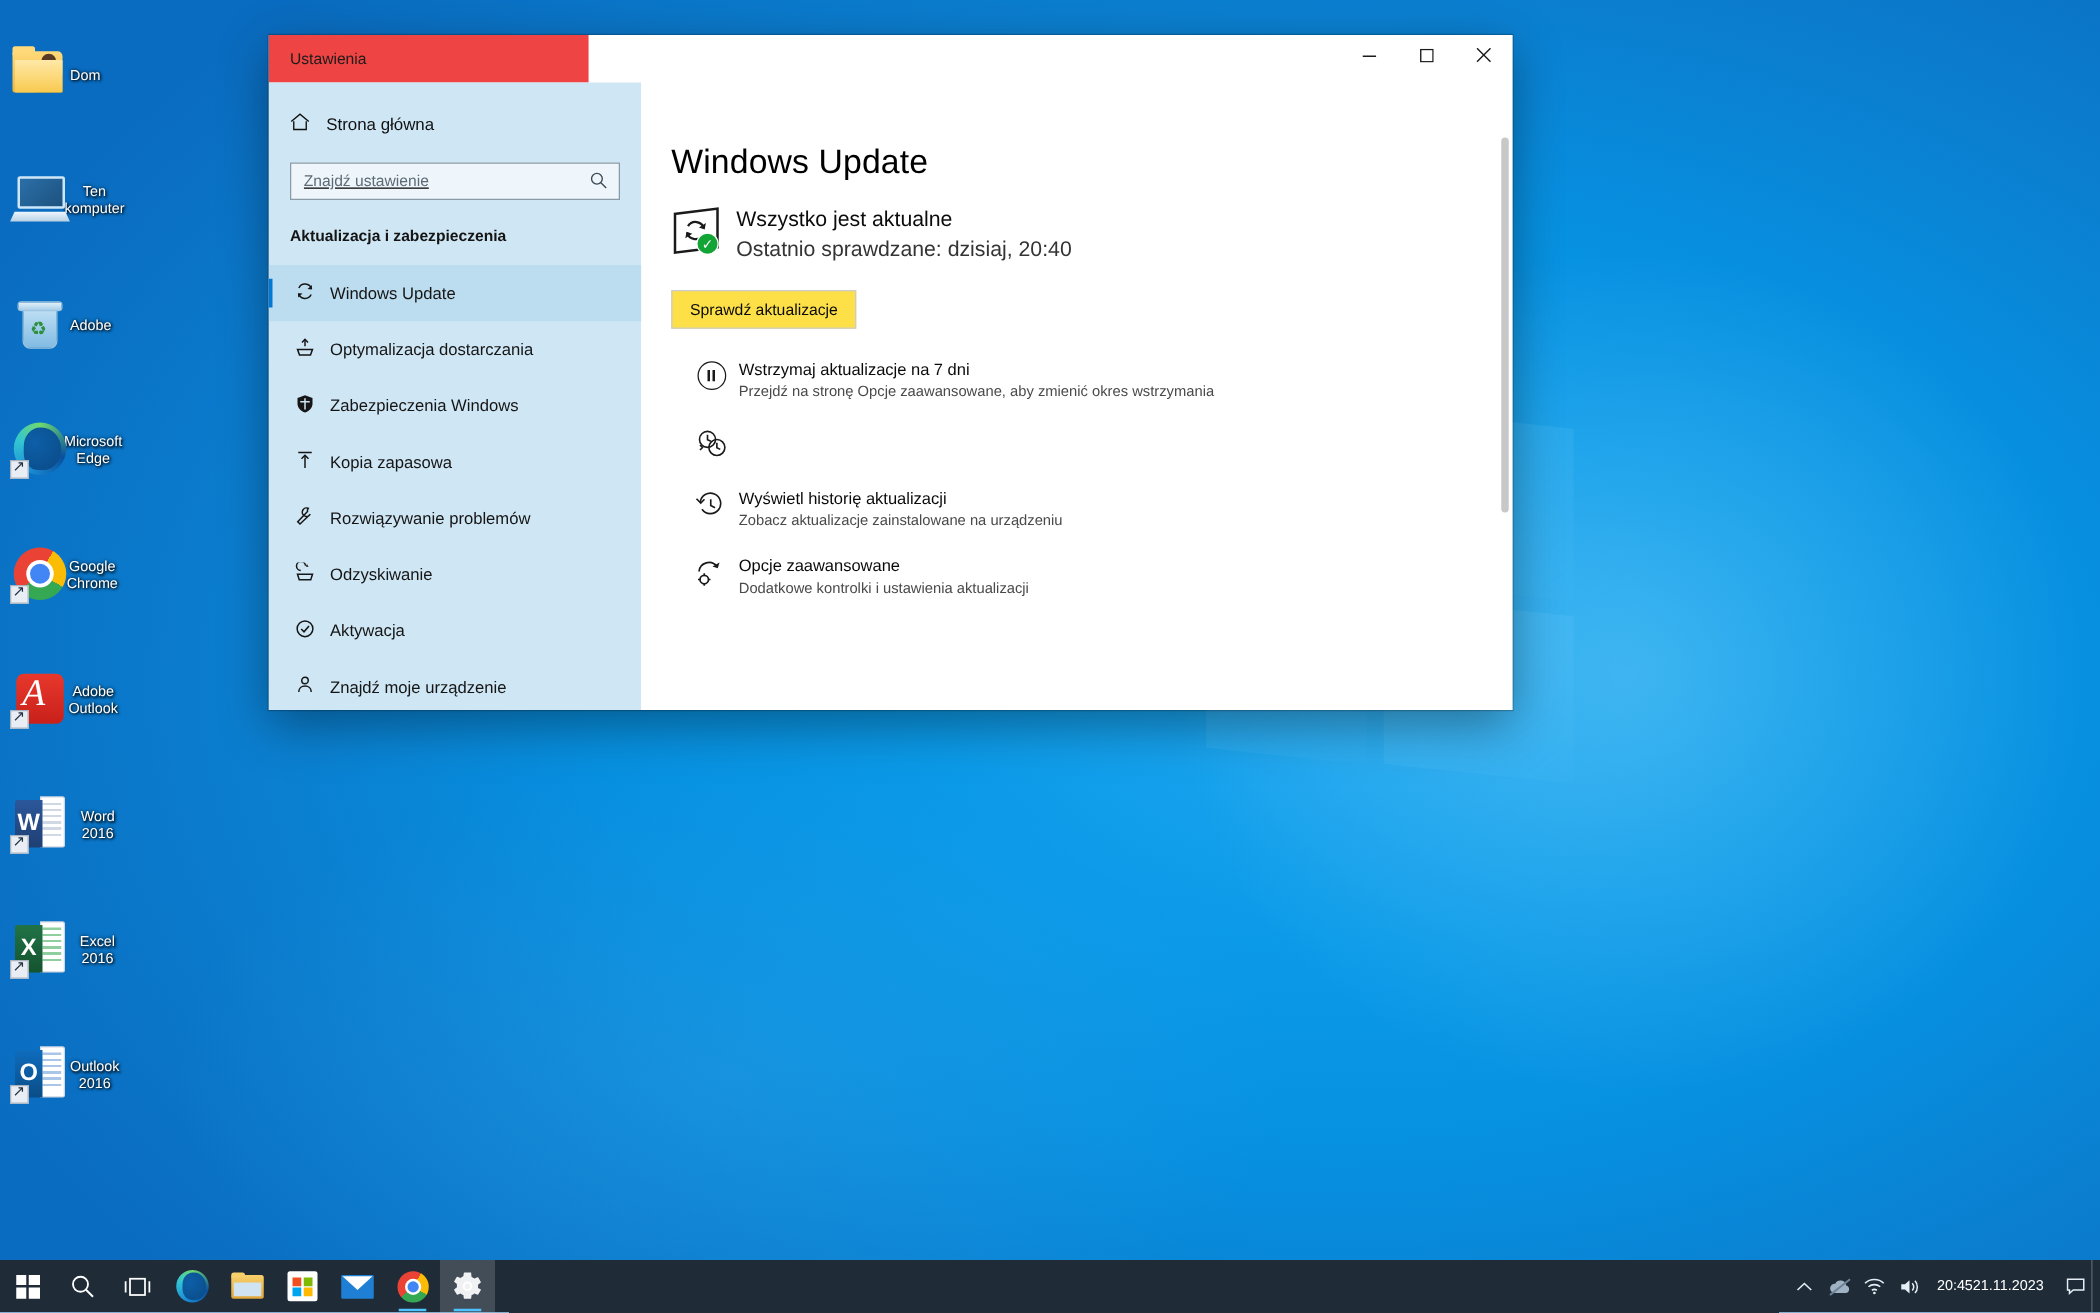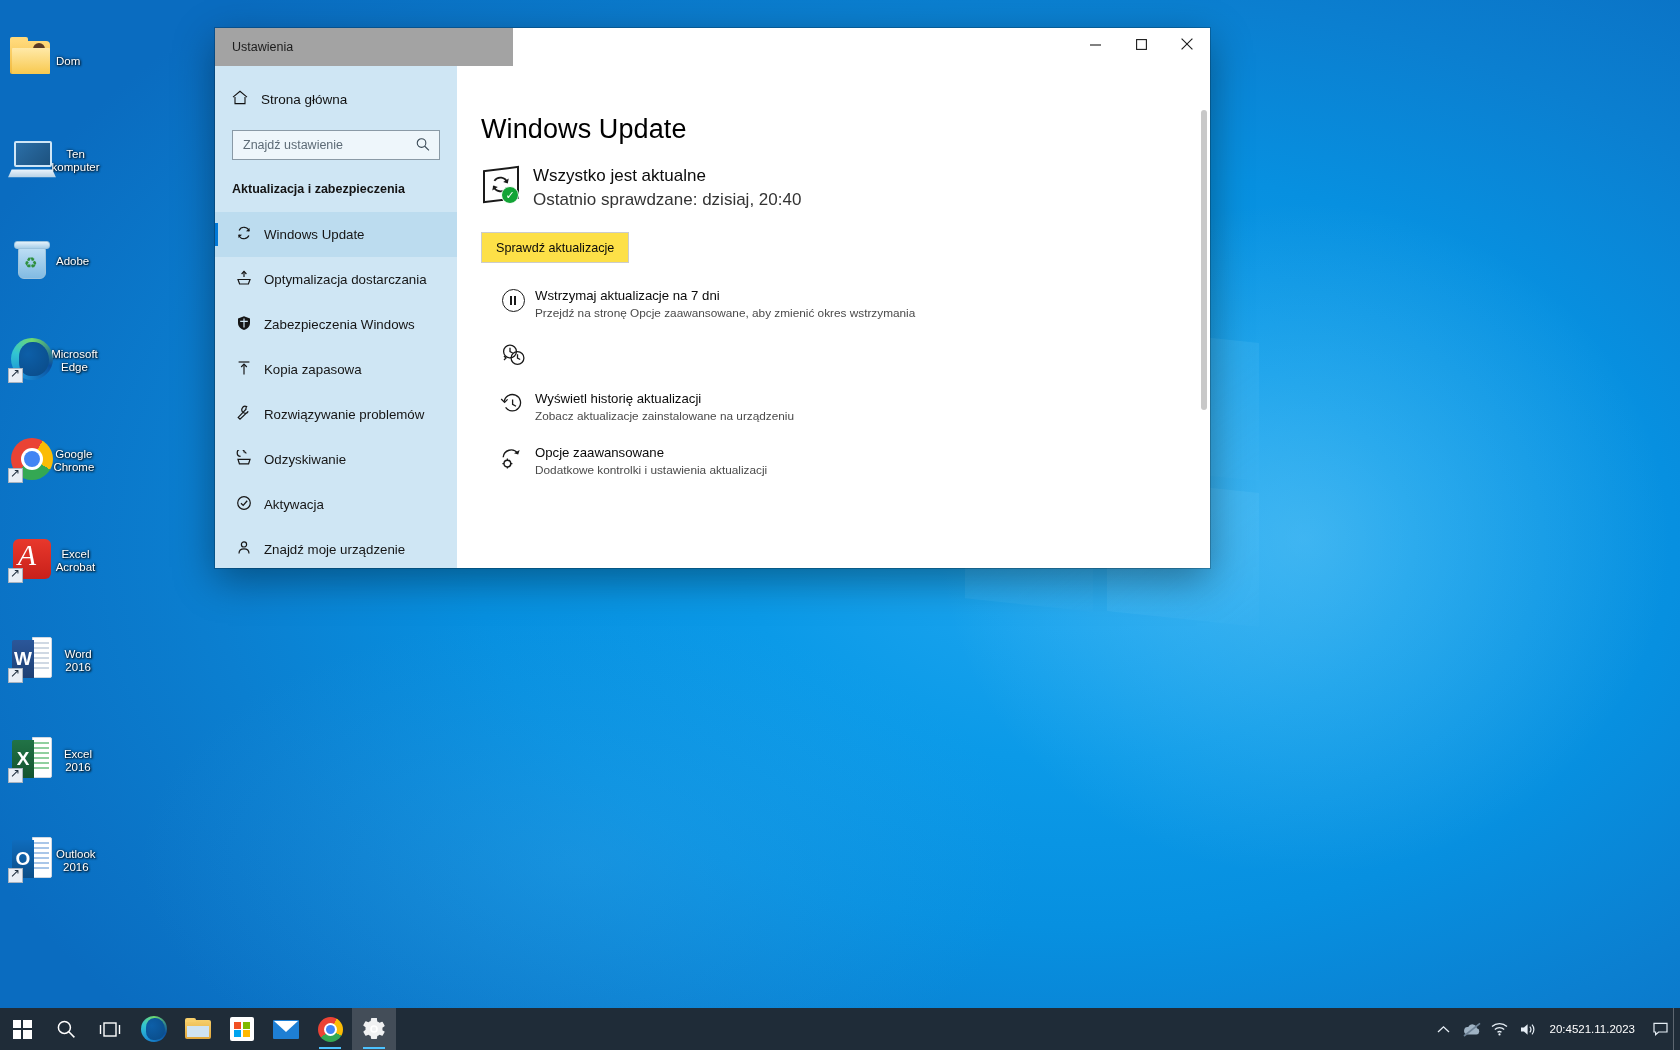--- a/index.html
+++ b/index.html
@@ -74,37 +74,37 @@
   .off-lines{position:absolute;left:26px;top:7px;width:15px;height:30px;
     background:repeating-linear-gradient(180deg,#cfd8e3 0 2px,transparent 2px 5px);}
 
   
   #win {
     position:absolute; left:215px; top:28px; width:995px; height:540px;
     background:#fff; box-shadow:0 12px 38px rgba(0,0,0,.38), 0 0 0 1px rgba(0,0,0,.20);
     display:flex; flex-direction:column; overflow:hidden;
   }
   .titlebar { height:38px; display:flex; align-items:flex-start; position:relative; flex:0 0 38px; }
-  .tb-left { width:298px; height:38px; background:#a3a3a3; display:flex; align-items:center; padding-left:17px; }
+  .tb-left { width:256px; height:38px; background:#ef4444; display:flex; align-items:center; padding-left:17px; }
   .tb-title { font-size:12.5px; color:#1c1c1c; }
   .tb-right { flex:1; height:38px; background:#fff; display:flex; justify-content:flex-end; }
   .wbtn { width:46px; height:32px; display:flex; align-items:center; justify-content:center;
           font-size:13px; color:#1b1b1b; }
 
   .body { flex:1; display:flex; min-height:0; }
 
   
-  .sidebar { width:242px; background:#cfe6f4; padding-top:2px; position:relative; }
+  .sidebar { width:298px; background:#cfe6f4; padding-top:2px; position:relative; }
   .home-row { display:flex; align-items:center; height:34px; margin:14px 0 0 0; padding-left:17px; }
   .home-ic { width:22px; font-size:15px; color:#111; }
   .home-txt { font-size:13.5px; color:#111; margin-left:7px; }
   .searchbox { margin:14px 17px 0 17px; height:30px; background:#eef6fb; border:1px solid #8a9aa6;
      display:flex; align-items:center; padding:0 8px 0 10px; }
   .searchbox input { flex:1; border:none; outline:none; background:transparent; font-size:12.5px;
-     color:#000000; font-family:"Liberation Sans", sans-serif; }
+     color:#000000; font-family:"Liberation Sans", sans-serif;text-decoration:underline; }
   .searchbox input::placeholder { color:#5d6b76; }
   .s-ic { font-size:13px; color:#3a4a56; transform:rotate(-45deg); }
   .cat-head { font-size:12.5px; font-weight:bold; color:#141414; padding:22px 0 0 17px; }
 
   .nav { margin-top:16px; }
   .nav-item { height:45px; display:flex; align-items:center; padding-left:17px; position:relative; }
   .nav-item.selected { background:#bcdcef; }
   .nav-item.selected:before { content:""; position:absolute; left:0; top:11px; width:3px; height:23px; background:#0078d7; }
   .nav-ic { width:24px; text-align:center; font-size:15px; color:#161616; flex:0 0 24px; }
   .nav-lbl { font-size:13.3px; color:#151515; margin-left:8px; }
@@ -224,21 +224,21 @@
       </div>
       <div class="dlabel">Google Chrome</div>
     </div>
 
     <div class="dicon">
       <div class="glyph">
         <div class="acro"></div>
           <div class="acro-a">A</div>
           <div class="shortcut-ovl"></div>
       </div>
-      <div class="dlabel">Excel Acrobat</div>
+      <div class="dlabel">Adobe Outlook</div>
     </div>
 
     <div class="dicon">
       <div class="glyph">
         <div class="off-r"></div>
           <div class="off-lines"></div>
         <div class="off-l" style="background:linear-gradient(180deg,#2b579a,#1e3f73);"></div>
         <div class="off-letter">W</div>
           <div class="shortcut-ovl"></div>
       </div>

